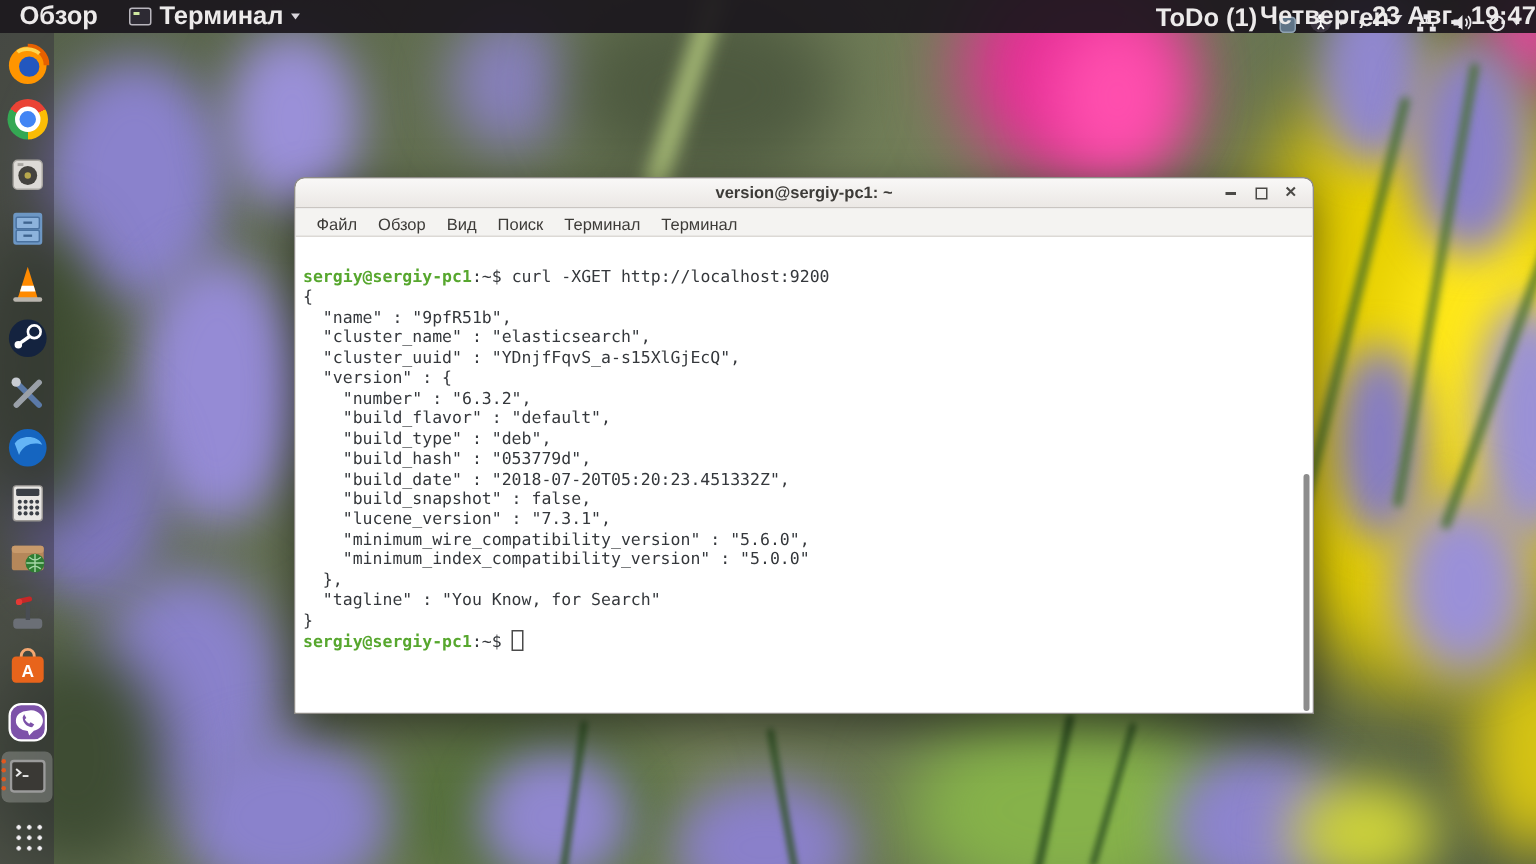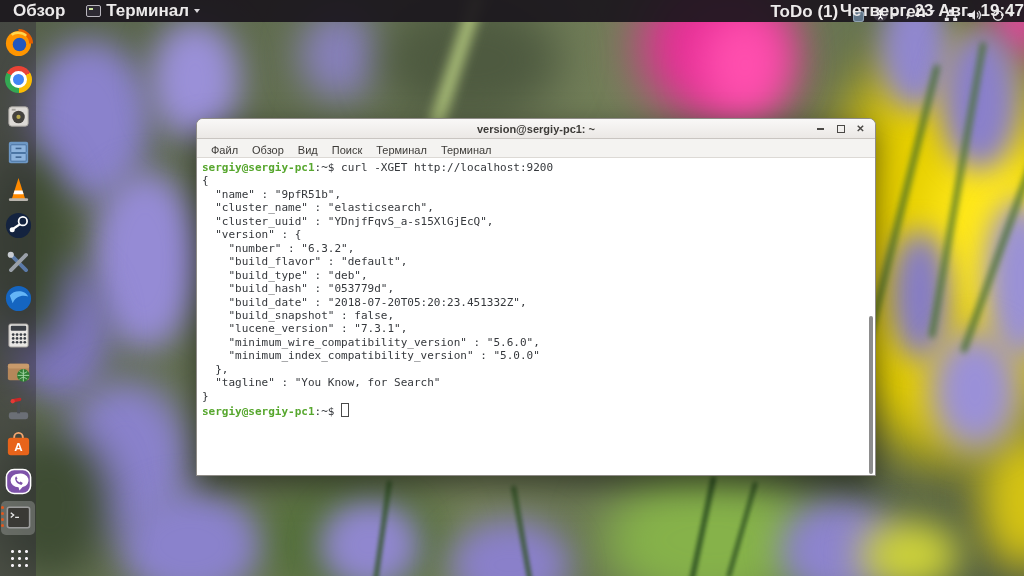--- a/index.html
+++ b/index.html
@@ -52,21 +52,21 @@
   .win-btns{margin-left:auto;display:flex;align-items:center;gap:9px;padding-right:9px;z-index:2;}
   .wb{width:11px;height:11px;display:flex;align-items:center;justify-content:center;}
   .wb-min i{width:7px;height:2px;background:#4b4946;display:block;}
   .wb-max i{width:6px;height:6px;border:1.4px solid #4b4946;display:block;}
   .wb-close{font-size:10px;color:#4b4946;font-weight:700;line-height:1;}
   .menubar{height:18px;flex:0 0 auto;background:#f4f3f1;border-bottom:1px solid #dcd9d5;
     display:flex;align-items:flex-end;padding-left:7px;font-size:11px;color:#3d3b38;}
   .menubar span{padding:1px 7px;}
   .term{flex:1;position:relative;background:#ffffff;overflow:hidden;
     font-family:"DejaVu Sans Mono","Liberation Mono",monospace;
-    font-size:11px;line-height:13.45px;color:#35383c;padding:3px 12px 0 5px;}
+    font-size:11px;line-height:13.45px;color:#35383c;padding:20px 12px 0 5px;}
   .term-line{white-space:pre;}
   .p-green{color:#57a72e;font-weight:700;}
   .cursor{display:inline-block;width:6.5px;height:11.5px;border:1px solid #4a4a4a;
     vertical-align:-2px;margin-left:6.5px;}
   .scrollbar{position:absolute;right:0;top:0;bottom:0;width:9px;background:transparent;}
   .scroll-thumb{position:absolute;right:2px;bottom:1px;width:4px;height:158px;border-radius:2px;background:#8d8d8d;}
 </style>
 </head>
 <body>
 

